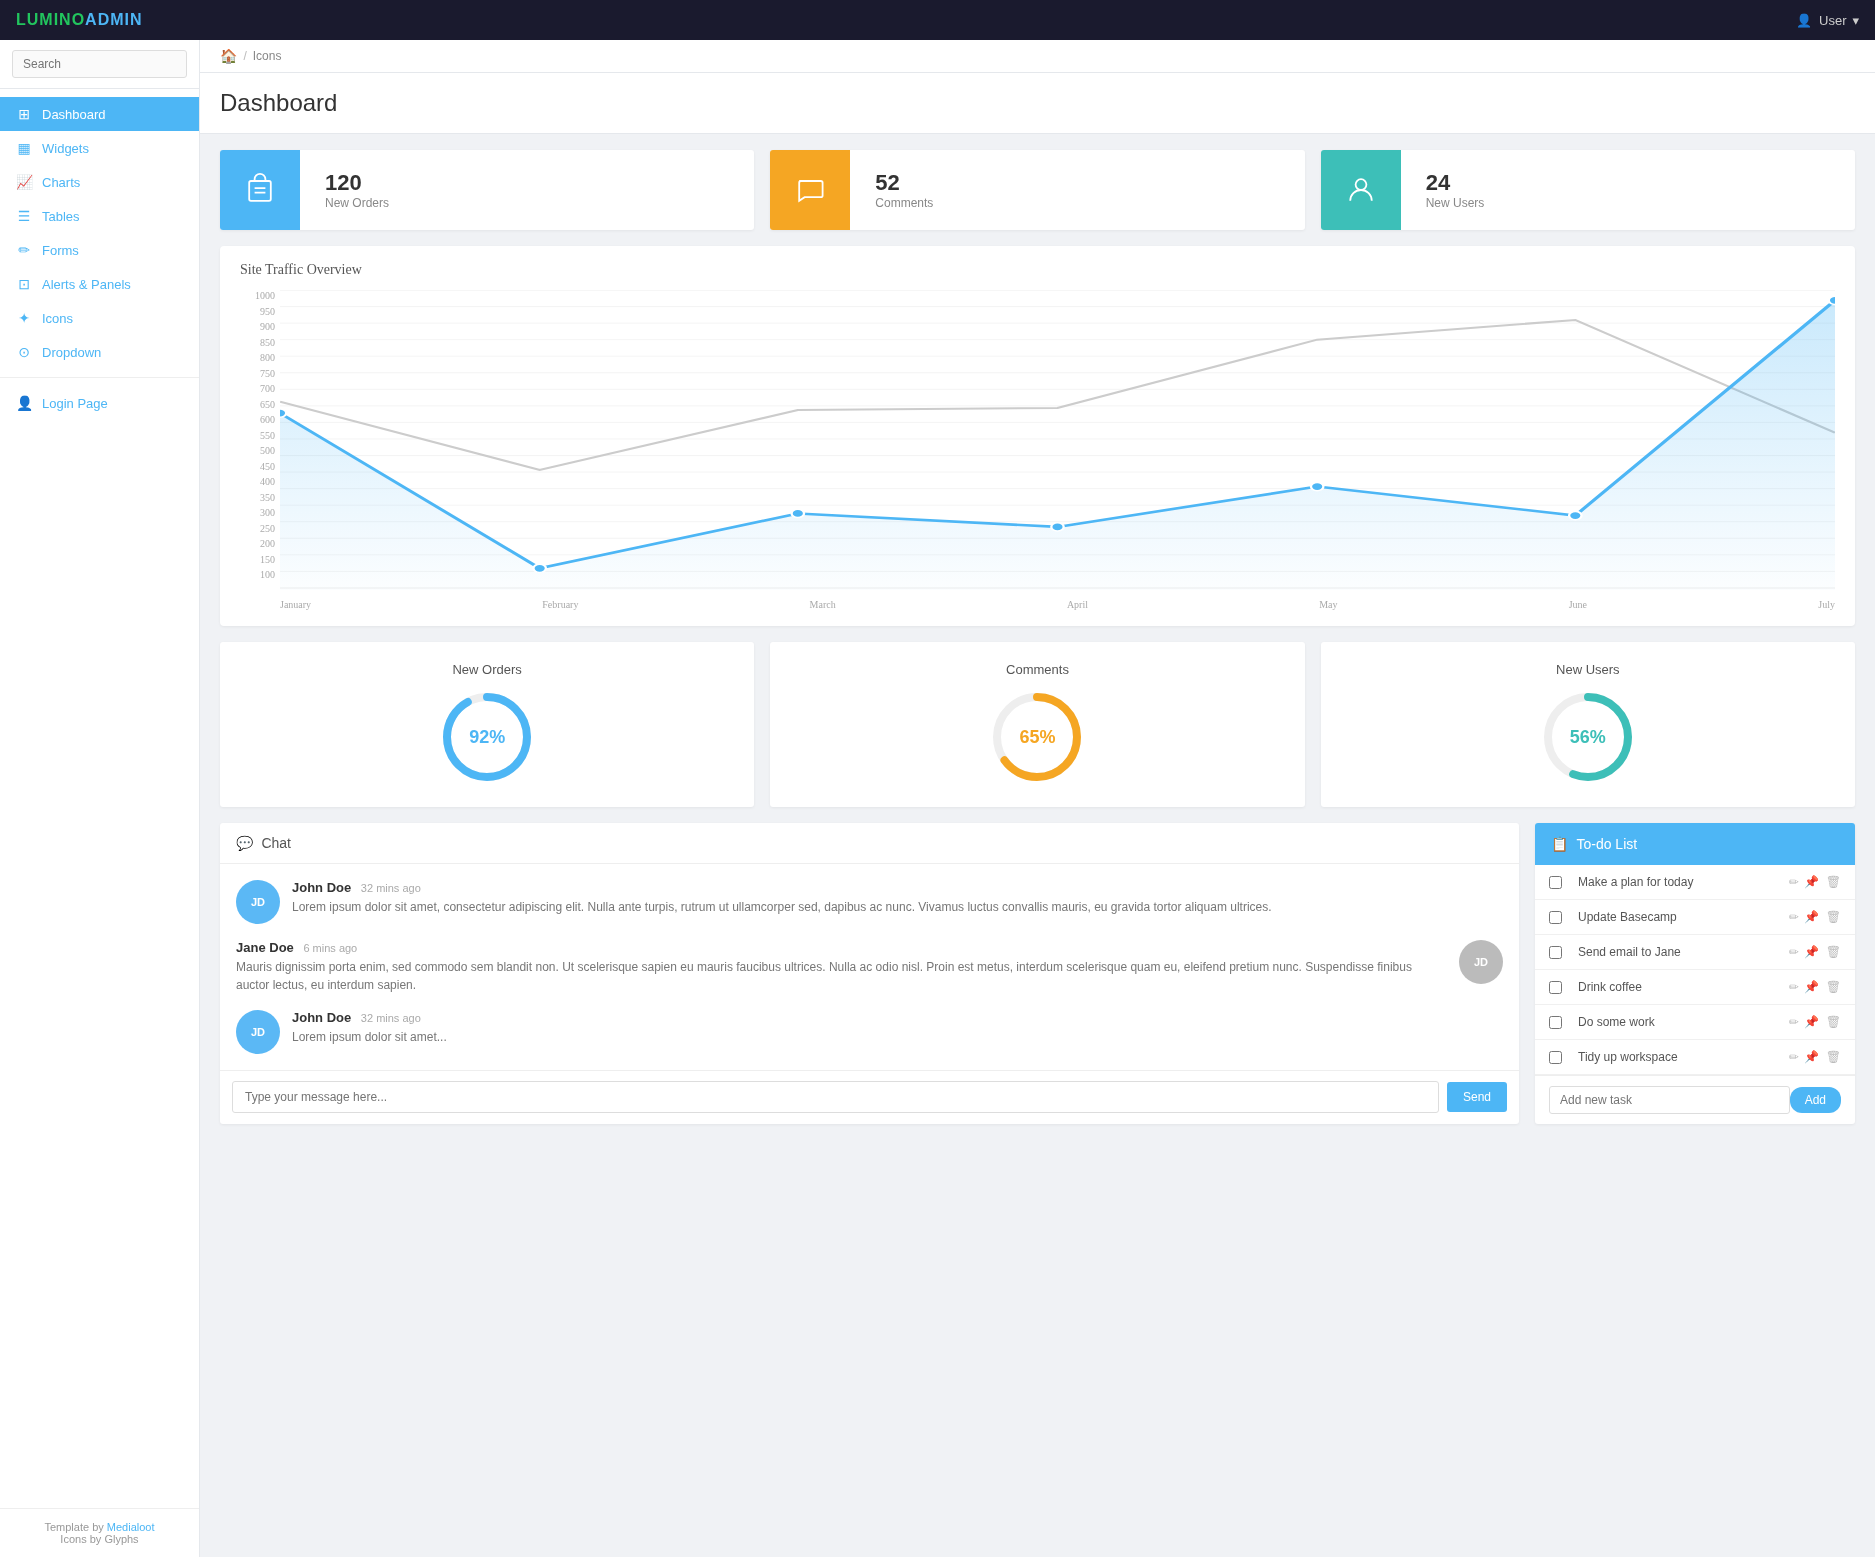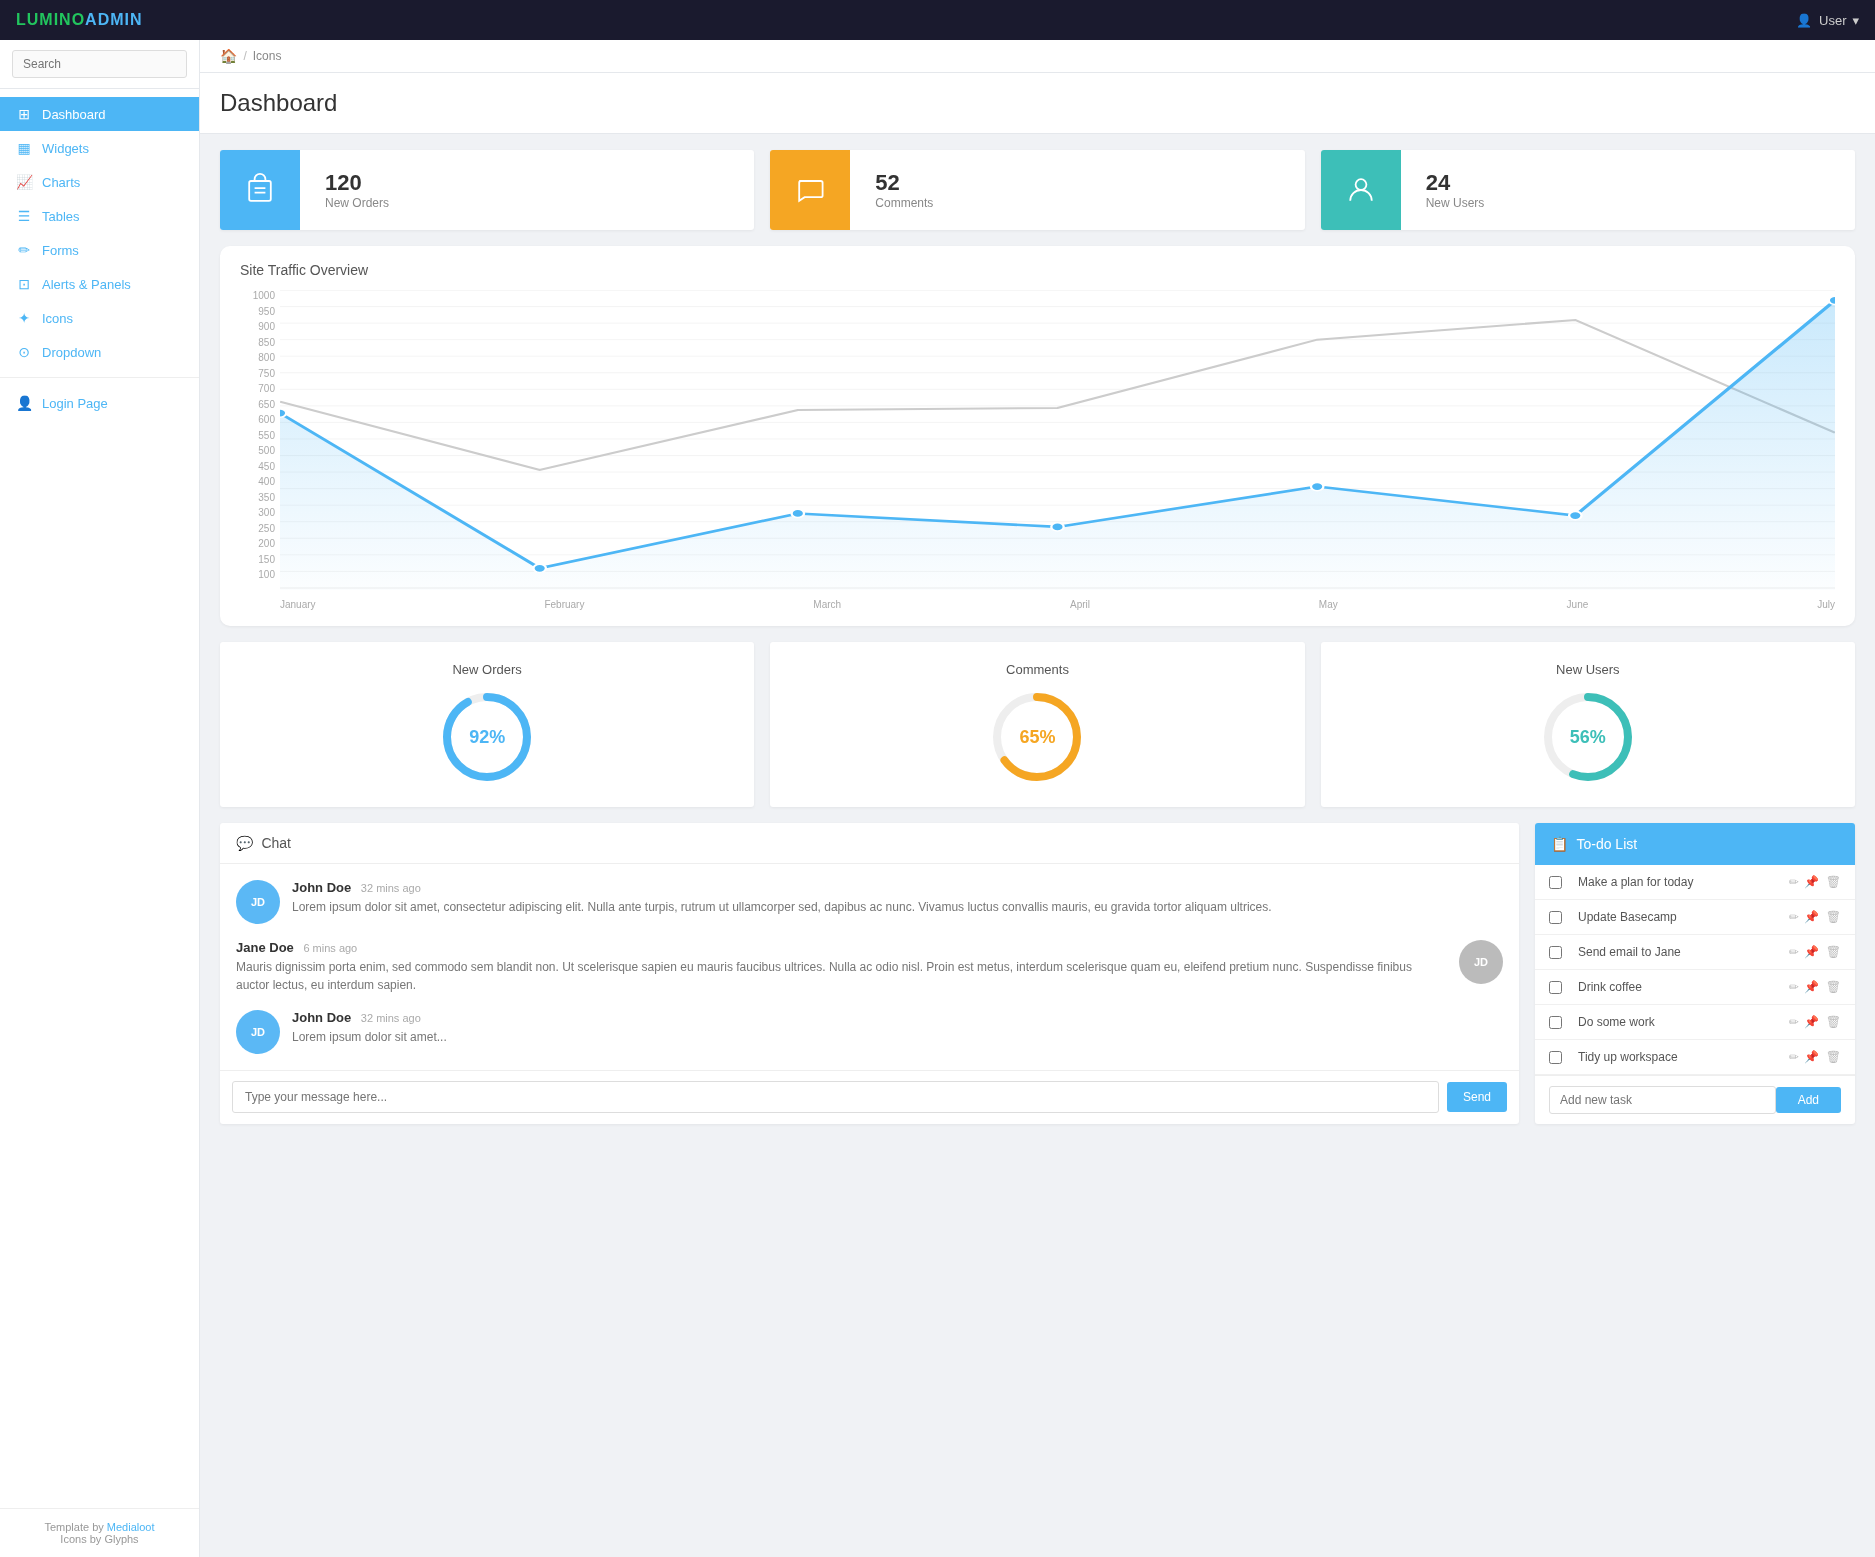--- a/index.html
+++ b/index.html
@@ -124,23 +124,24 @@
 
     .stat-blue { background: #4db6f5; }
     .stat-orange { background: #f5a623; }
     .stat-teal { background: #3dbfb8; }
     .stat-red { background: #e05d5d; }
 
     
     .chart-section {
       margin: 0 20px 16px;
       background: #fff;
-      border-radius: 10px;
+      border-radius: 4px;
       box-shadow: 0 1px 3px rgba(0,0,0,0.06);
       padding: 16px 20px;
+      font-family: Liberation Serif, serif;
     }
     .chart-title { font-size: 14px; color: #555; margin-bottom: 12px; font-weight: 500; }
     .chart-container { position: relative; height: 320px; }
 
     
     .donut-row {
       display: flex;
       gap: 16px;
       margin: 0 20px 16px;
     }
@@ -272,22 +273,22 @@
       padding: 6px 10px;
       border: 1px solid #ddd;
       border-radius: 3px;
       font-size: 12px;
       outline: none;
     }
     .todo-add-btn {
       background: #4db6f5;
       color: #fff;
       border: none;
-      padding: 6px 22px;
-      border-radius: 3px;
+      padding: 6px 15px;
+      border-radius: 12px;
       cursor: pointer;
       font-size: 12px;
     }
 
     
     .y-labels {
       position: absolute;
       left: 0; top: 0; bottom: 30px;
       display: flex;
       flex-direction: column;

